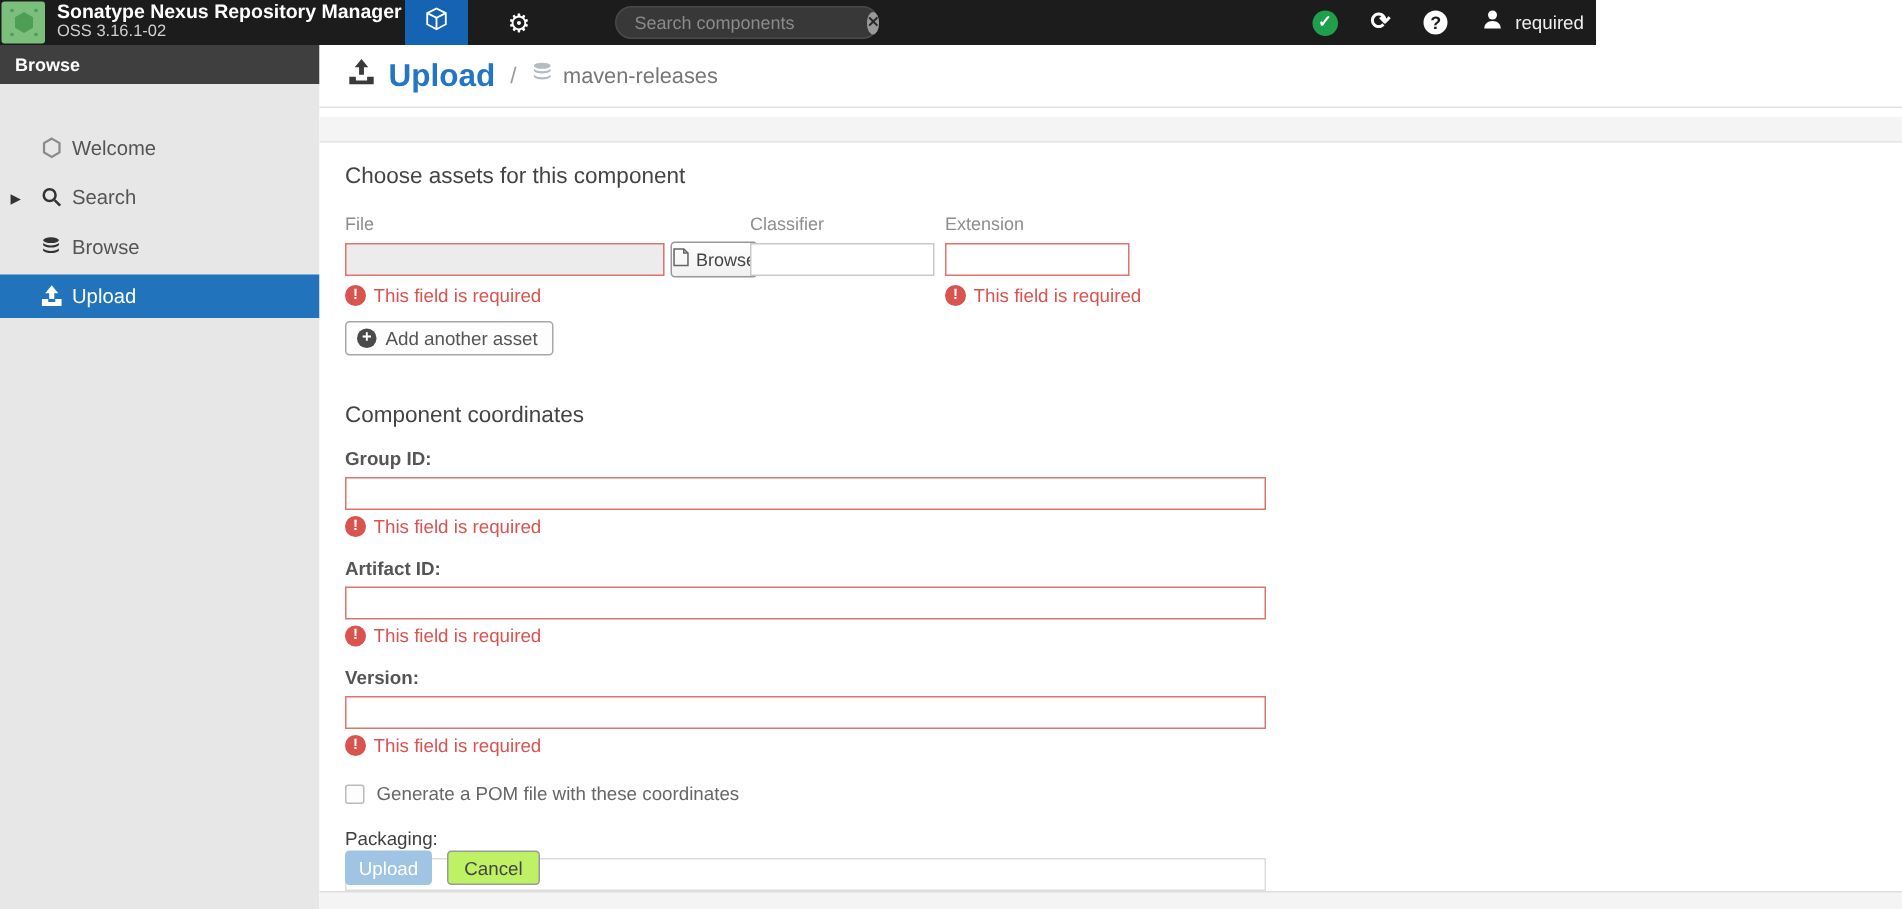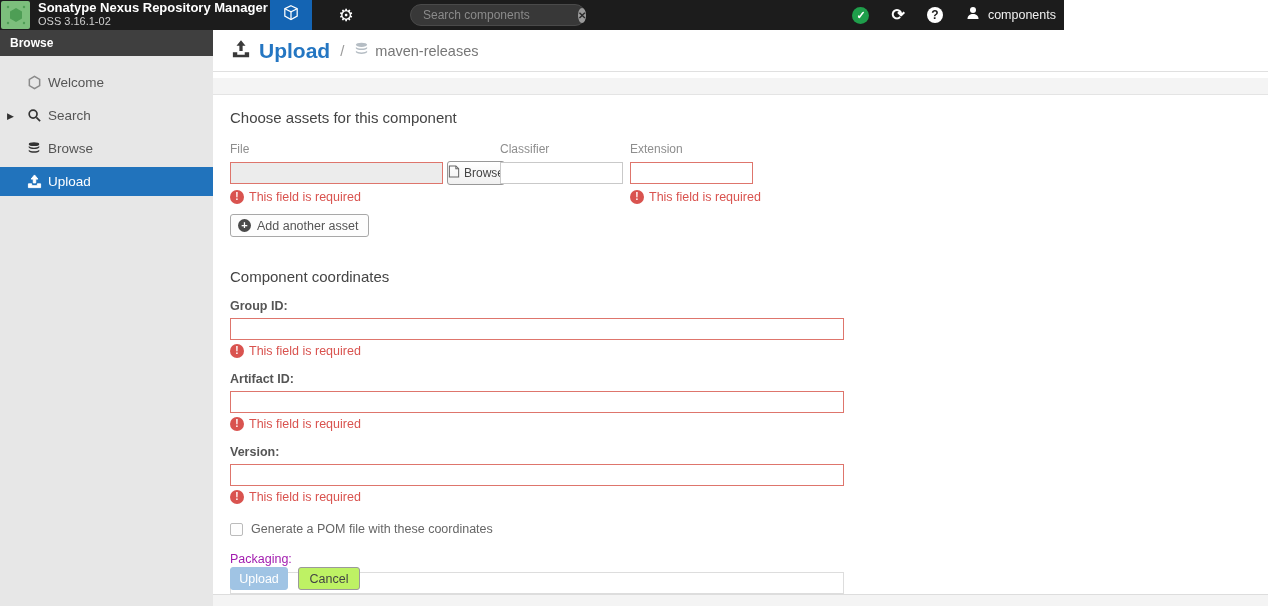--- a/index.html
+++ b/index.html
@@ -33,21 +33,21 @@
   .refresh { font-size:16px; font-weight:bold; color:#fff; cursor:pointer; line-height:1; }
   .help { width:16px; height:16px; border-radius:50%; background:#fff; color:#1c1c1c;
           font-size:12px; font-weight:bold; line-height:16px; text-align:center; cursor:pointer; }
   .userarea { display:flex; align-items:center; gap:7px; cursor:pointer; }
   .username { font-size:12.5px; color:#f0f0f0; }
 
   
   .sidebar { position:absolute; left:0; top:30px; width:213px; height:576px; background:#e7e7e7; }
   .sidebar-header { height:26px; background:#3f3f3f; color:#fff; font-size:12px; font-weight:bold;
                     display:flex; align-items:center; padding-left:10px; }
-  .nav { padding-top:12px; }
+  .nav { padding-top:28px; }
   .nav-item { position:relative; height:29px; display:flex; align-items:center;
               color:#555; font-size:13.5px; cursor:pointer; margin-bottom:4px; }
   .nav-item .expander { position:absolute; left:7px; font-size:9px; color:#333; }
   .nav-item .nav-icon { position:absolute; left:26px; width:16px; height:16px;
                         display:flex; align-items:center; justify-content:center; }
   .nav-item .nav-label { position:absolute; left:48px; }
   .nav-item.selected { background:#2173bc; color:#fff; }
   .nav-item.selected .nav-icon svg { stroke:#fff; fill:#fff; }
 
   
@@ -92,21 +92,21 @@
   .fieldgrp { margin-top:14px; }
   .fieldgrp .glabel { font-size:12.5px; font-weight:bold; color:#555; margin-bottom:5px; }
   .wide-ipt { width:614px; height:22px; border:1px solid #de756c; background:#fff;
               font-size:12px; padding:0 4px; outline:none; font-family:"Liberation Sans",sans-serif; display:block; }
   .gerr { display:flex; align-items:center; gap:5px; color:#d9534f; font-size:12.5px; margin-top:4px; }
 
   .chkrow { margin-top:18px; display:flex; align-items:center; gap:8px; font-size:12.5px; color:#666; }
   .chk { width:13px; height:13px; border:1px solid #bbb; background:#fdfdfd; border-radius:2px; cursor:pointer; }
 
   .pkg { margin-top:16px; }
-  .pkg .plabel { font-size:12.5px; color:#a21caf; margin-bottom:6px; }
+  .pkg .plabel { font-size:12.5px; color:#404040; margin-bottom:6px; }
   .pkg-ipt { width:614px; height:22px; border:1px solid #ddd; background:#fff; display:block; }
 
   .btnrow { position:absolute; left:230px; top:567px; display:flex; gap:10px; }
   .upload-btn { width:58px; height:23px; background:#a0c4e4; border:1px solid #a0c4e4; border-radius:3px;
                 color:#fff; font-size:12.5px; display:flex; align-items:center; justify-content:center; cursor:pointer; }
   .cancel-btn { width:62px; height:23px; background:#bef264; border:1px solid #9a9a9a; border-radius:3px;
                 color:#444; font-size:12.5px; display:flex; align-items:center; justify-content:center; cursor:pointer; }
 
   .footer-strip { position:absolute; left:213px; bottom:0; width:1055px; height:12px;
                   background:#f4f4f4; border-top:1px solid #ddd; }
@@ -146,21 +146,21 @@
     <div class="status-ok">✓</div>
     <div class="refresh">⟳</div>
     <div class="help">?</div>
     <div class="userarea">
       <span>
         <svg width="16" height="16" viewBox="0 0 16 16" fill="#fff">
           <circle cx="8" cy="5" r="3"></circle>
             <path d="M2.5 14 c0-3.2 2.5-5 5.5-5 s5.5 1.8 5.5 5 Z"></path>
         </svg>
       </span>
-      <span class="username">components</span>
+      <span class="username">required</span>
     </div>
   </div>
 </div>
 
 <div class="sidebar">
   <div class="sidebar-header">Browse</div>
   <div class="nav">
     <div class="nav-item">
       <span class="nav-icon">
         <svg width="15" height="15" viewBox="0 0 16 16" fill="none" stroke="#8a8a8a" stroke-width="1.6">

